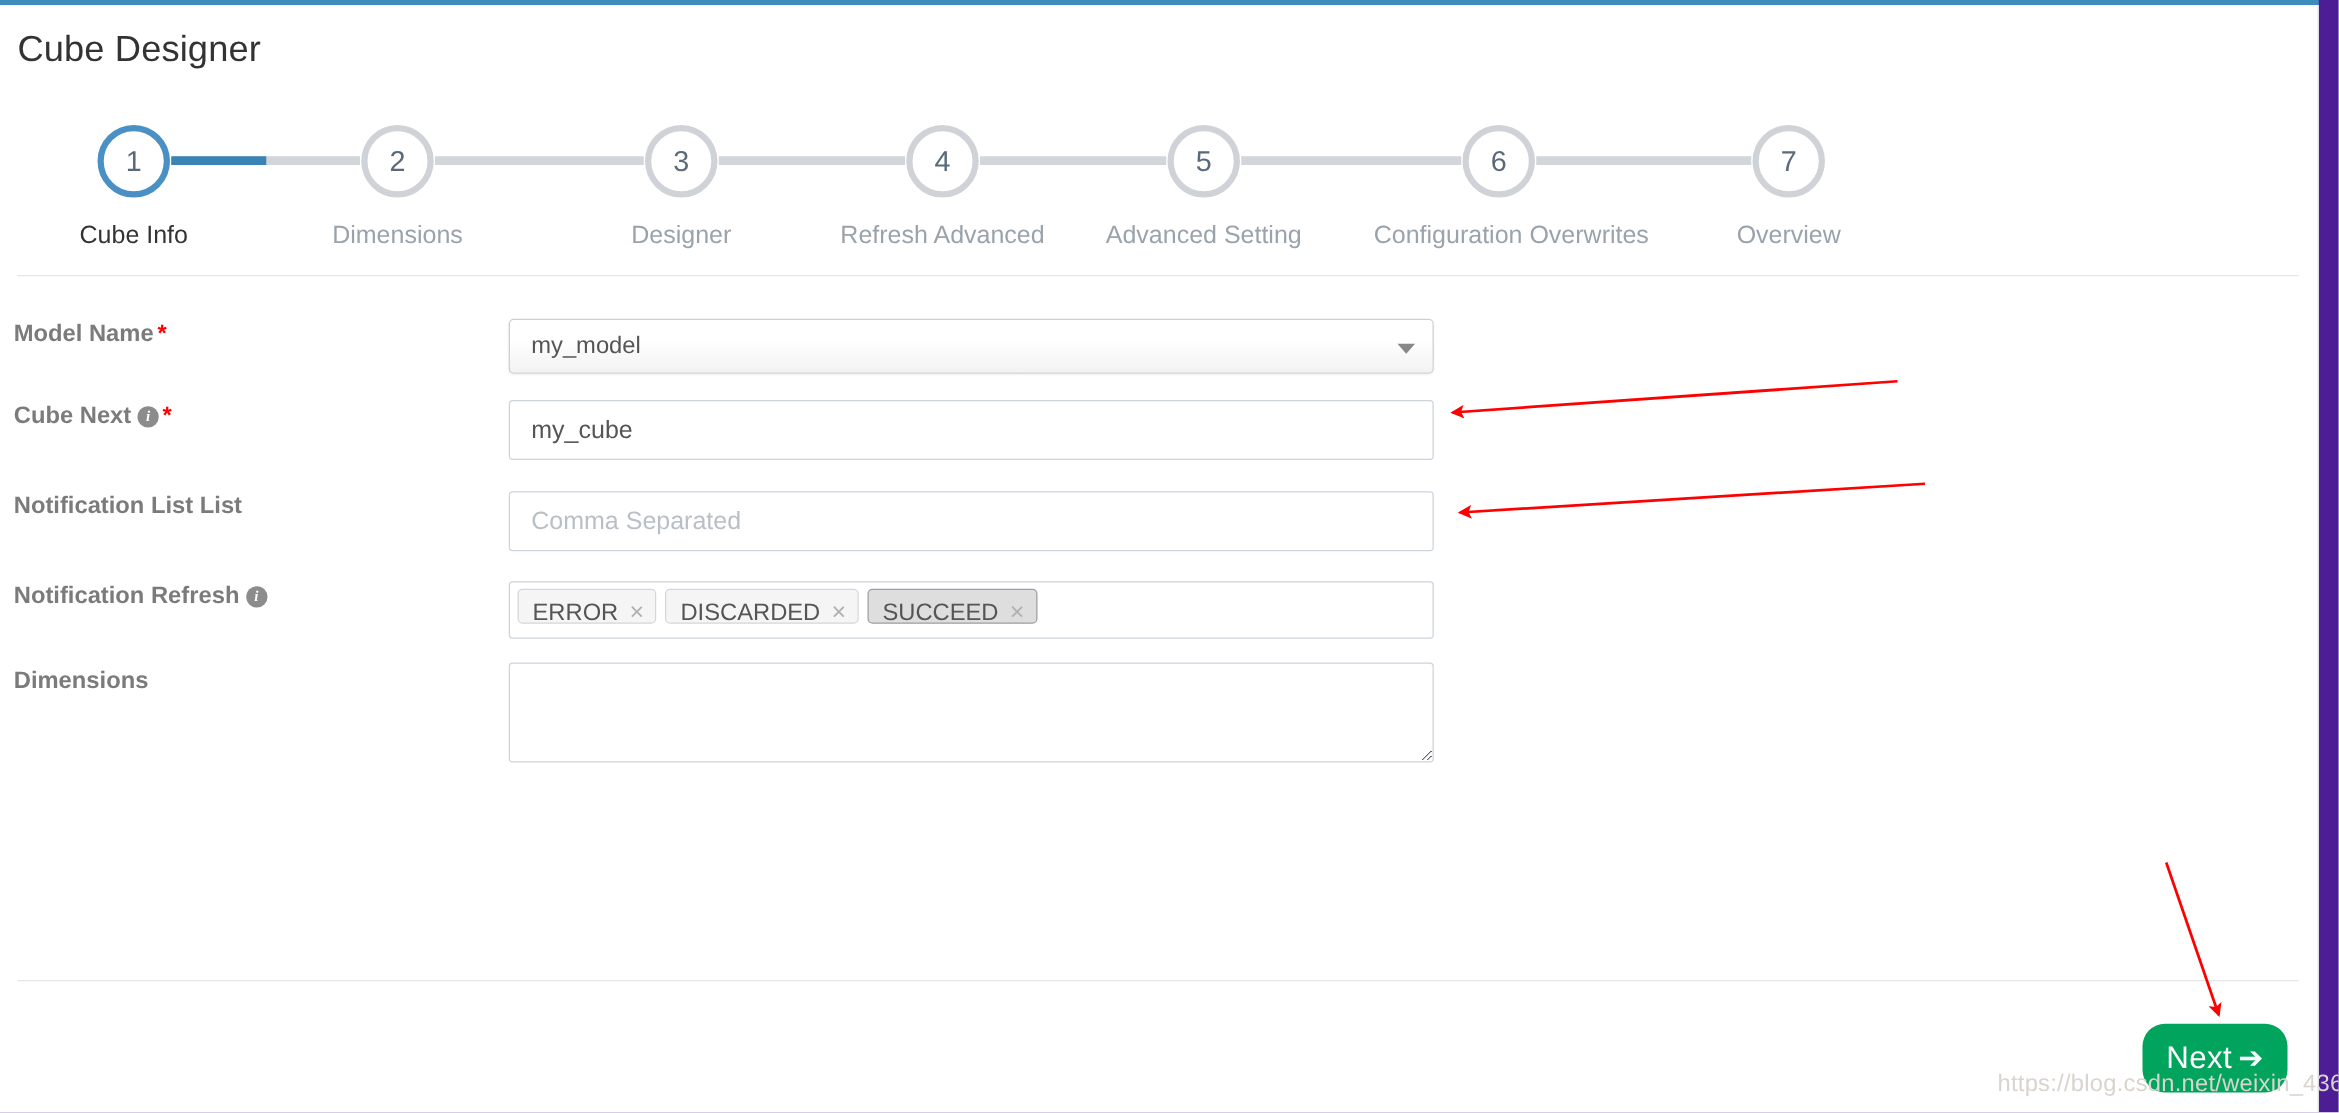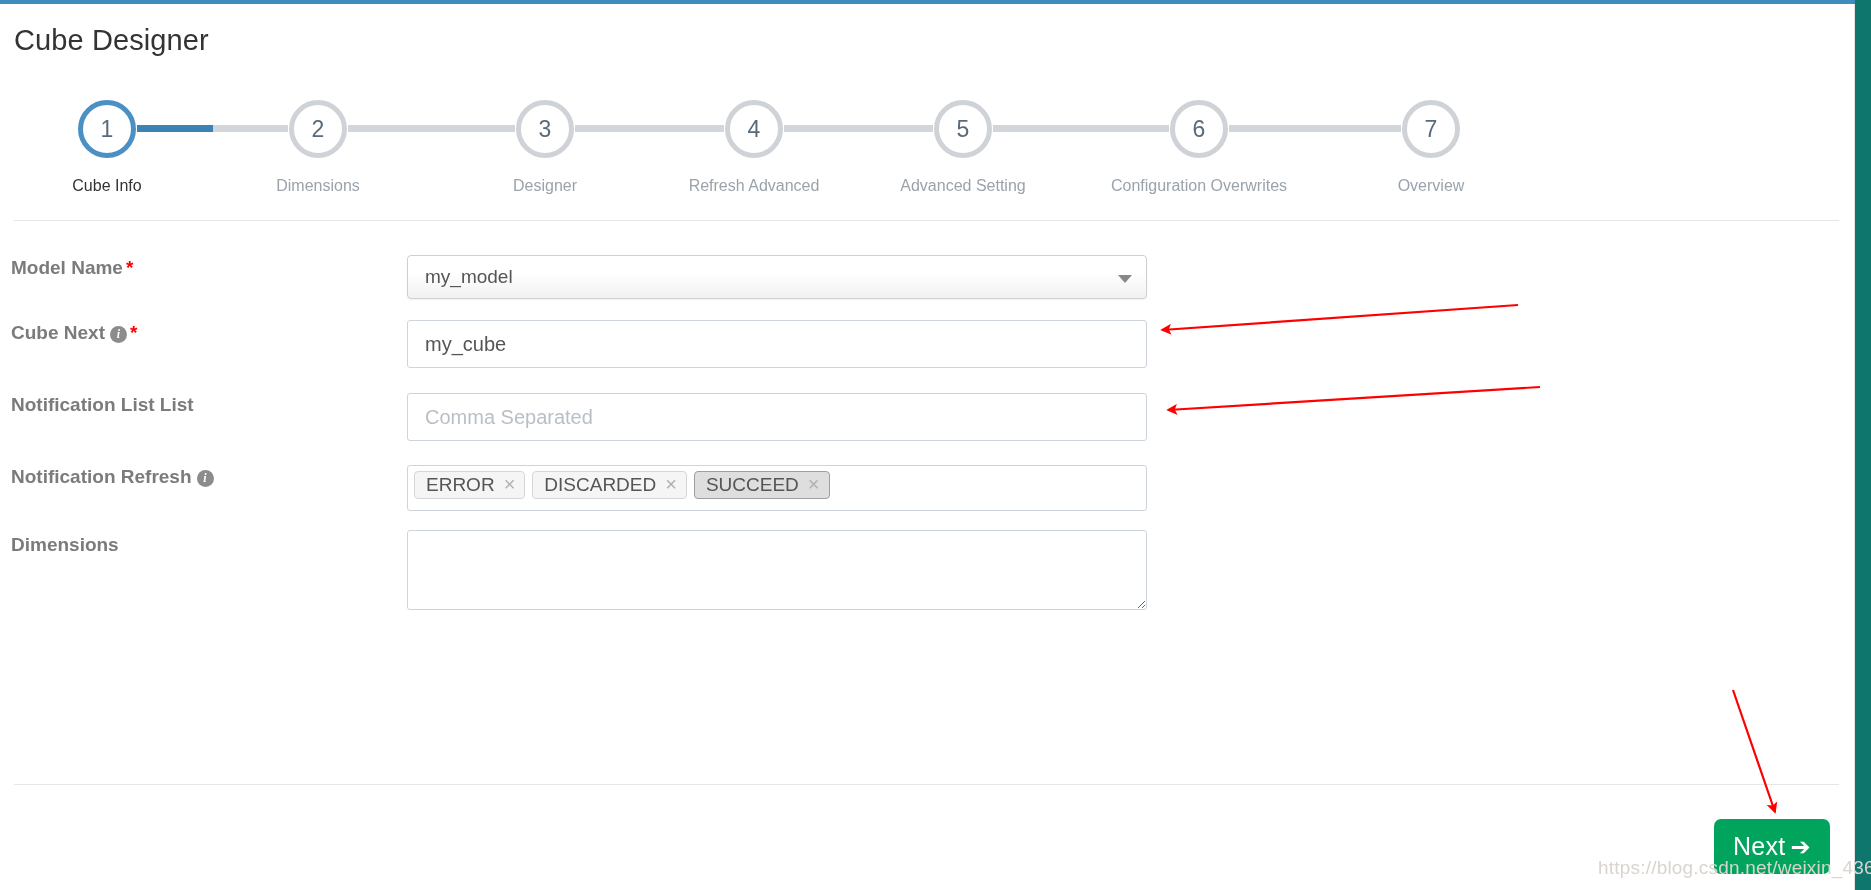--- a/index.html
+++ b/index.html
@@ -7,21 +7,21 @@
   html, body {
     margin: 0; padding: 0;
     background: #ffffff;
     font-family: "Liberation Sans", sans-serif;
   }
   #app {
     position: relative;
     width: 1871px;
     height: 890px;
     overflow: hidden;
-    background: #0f766e;
+    background: #4c1d95;
   }
 
   
   .top-accent {
     position: absolute;
     top: 0; left: 0;
     width: 1855px;
     height: 4px;
     background: #3c8dbc;
   }
@@ -74,21 +74,21 @@
     text-align: center;
     position: relative;
     z-index: 3;
   }
   .step.active .step-circle {
     border-color: #4a90c4;
     color: #5a6a7a;
   }
   .step-label {
     margin-top: 19px;
-    font-size: 16px;
+    font-size: 20px;
     color: #9aa3ab;
     white-space: nowrap;
   }
   .step.active .step-label {
     color: #333333;
   }
   .connector {
     position: absolute;
     top: 25px;
     height: 7px;
@@ -197,21 +197,21 @@
     border: 1px solid #cdd4de;
     border-radius: 3px;
     background: #ffffff;
     padding: 5px 0 0 6px;
     white-space: nowrap;
     overflow: hidden;
   }
   .tag {
     display: inline-block;
     height: 28px;
-    line-height: 24px;
+    line-height: 36px;
     padding: 0 9px 0 11px;
     margin-right: 7px;
     border: 1px solid #d6d6d6;
     border-radius: 4px;
     background: #f5f5f5;
     font-size: 19px;
     color: #555555;
     vertical-align: top;
   }
   .tag.hl {
@@ -242,21 +242,21 @@
 
   
   .next-btn {
     position: absolute;
     left: 1714px;
     top: 815px;
     width: 116px;
     height: 55px;
     background: #00a45d;
     border: none;
-    border-radius: 7px;
+    border-radius: 18px;
     color: #ffffff;
     font-size: 25px;
     font-family: "Liberation Sans", sans-serif;
     cursor: pointer;
     letter-spacing: 0.3px;
   }
   .next-btn .arr { margin-left: 5px; font-size: 24px; }
 
   
   .annotations {

